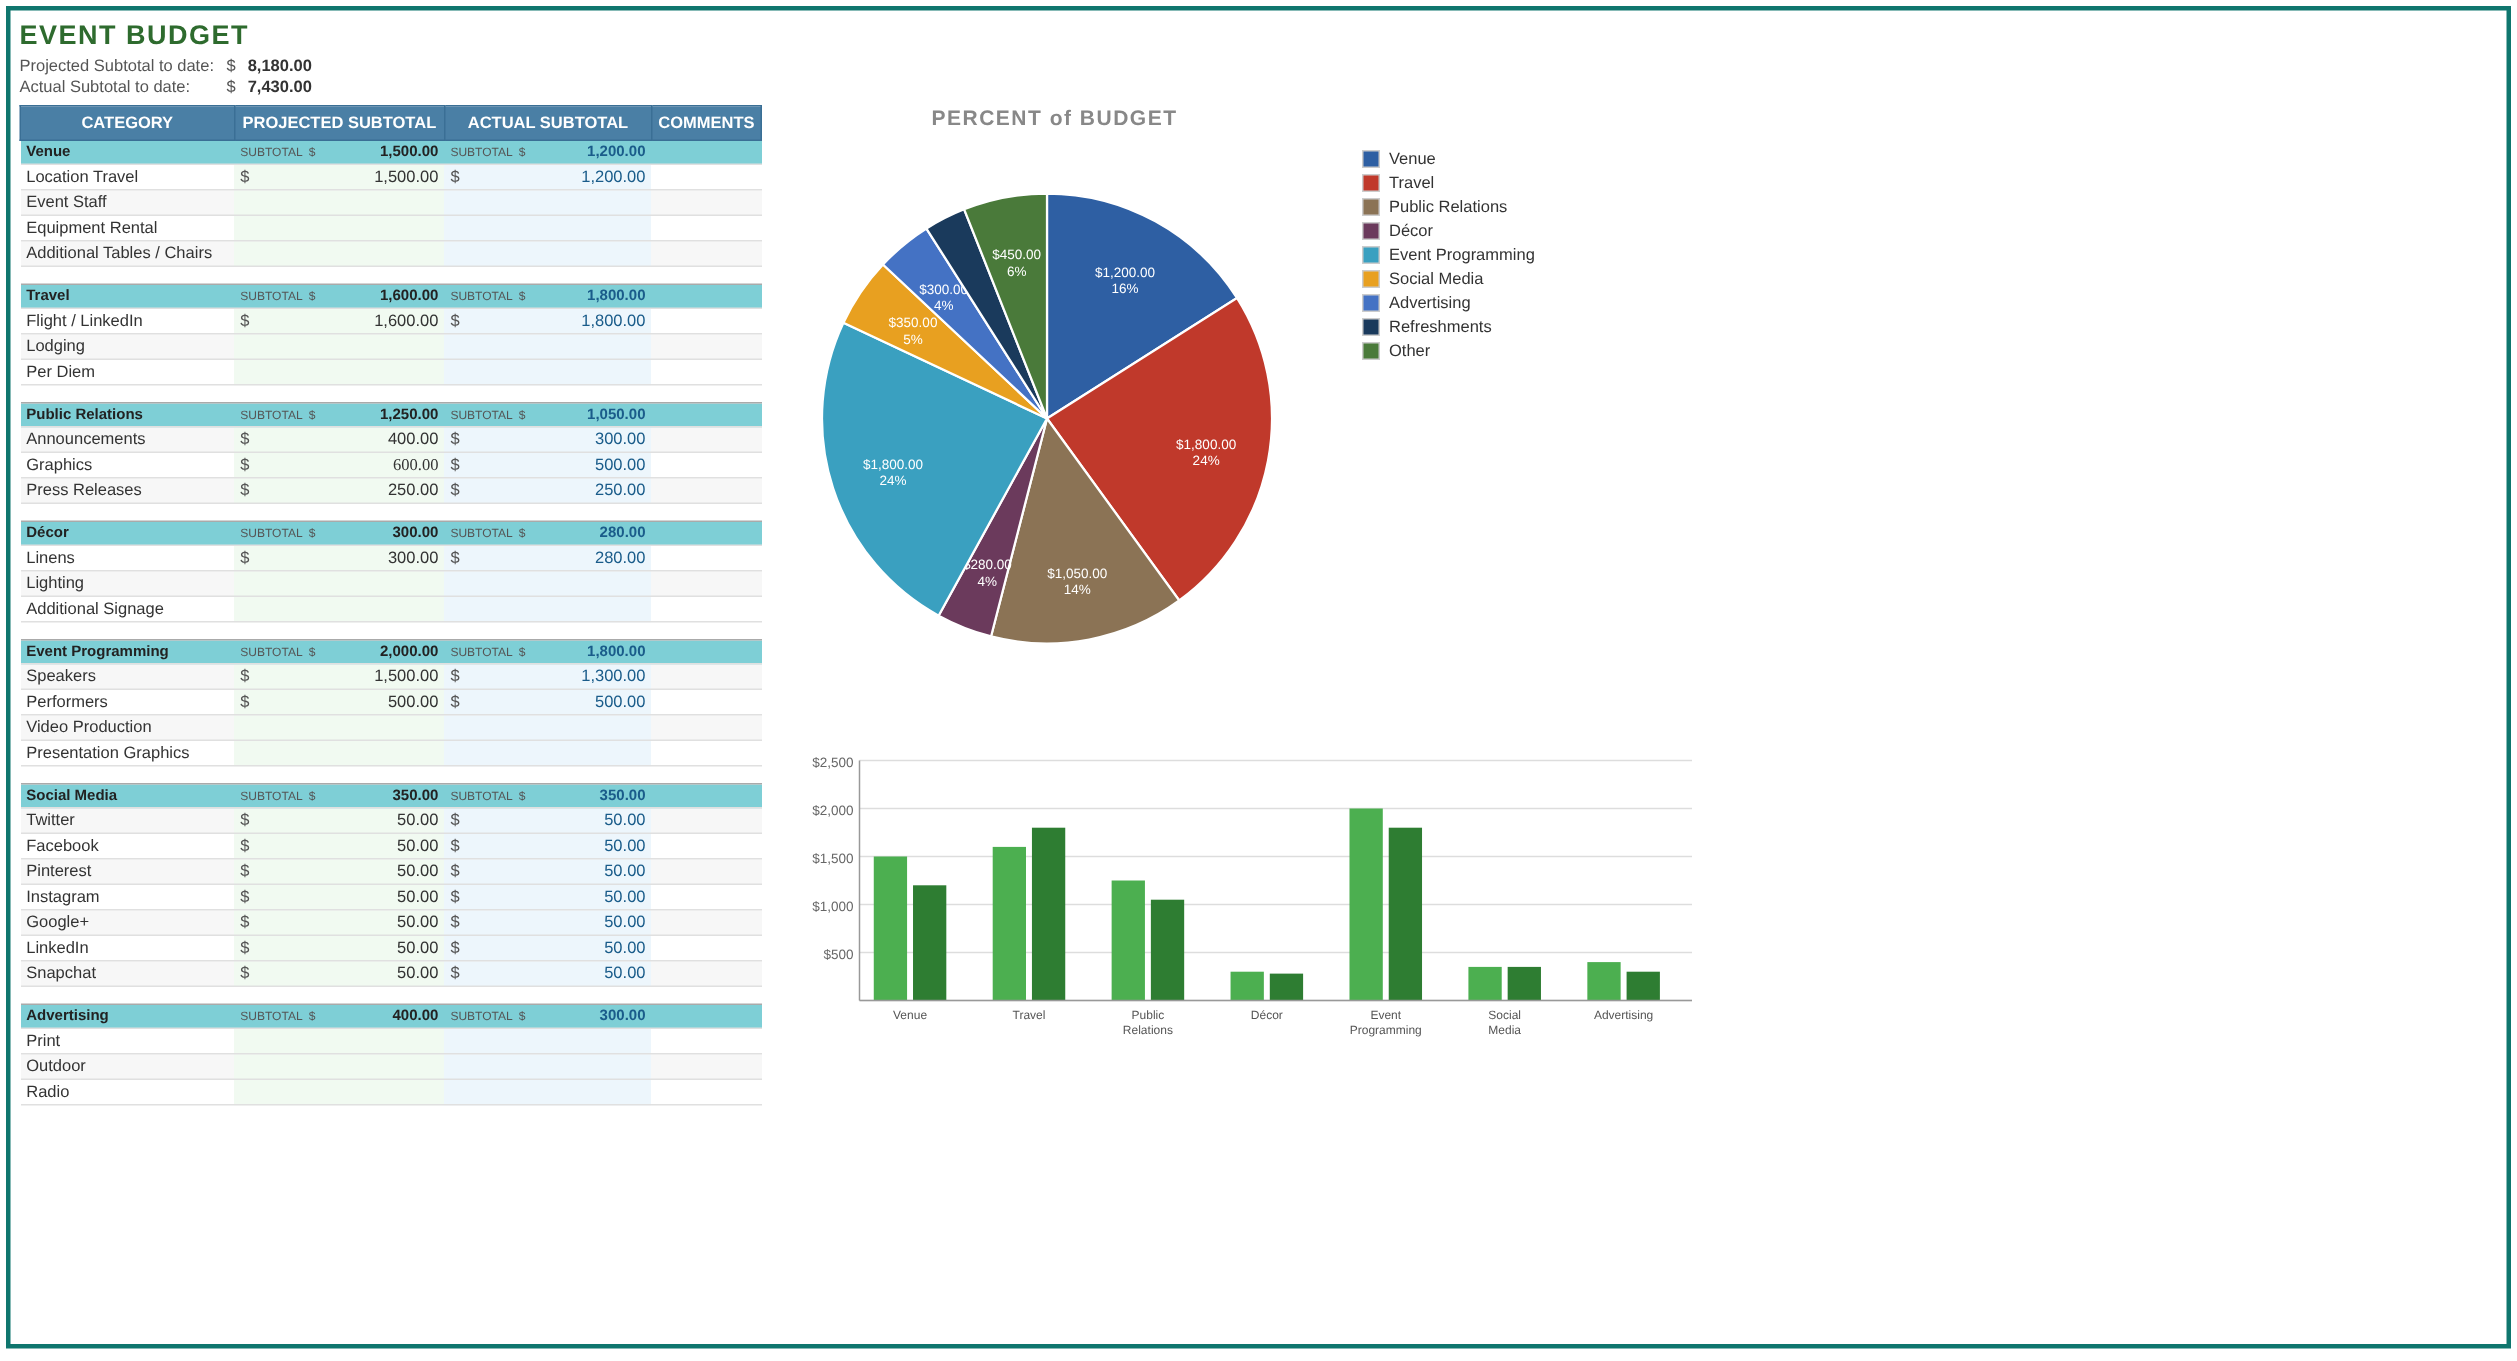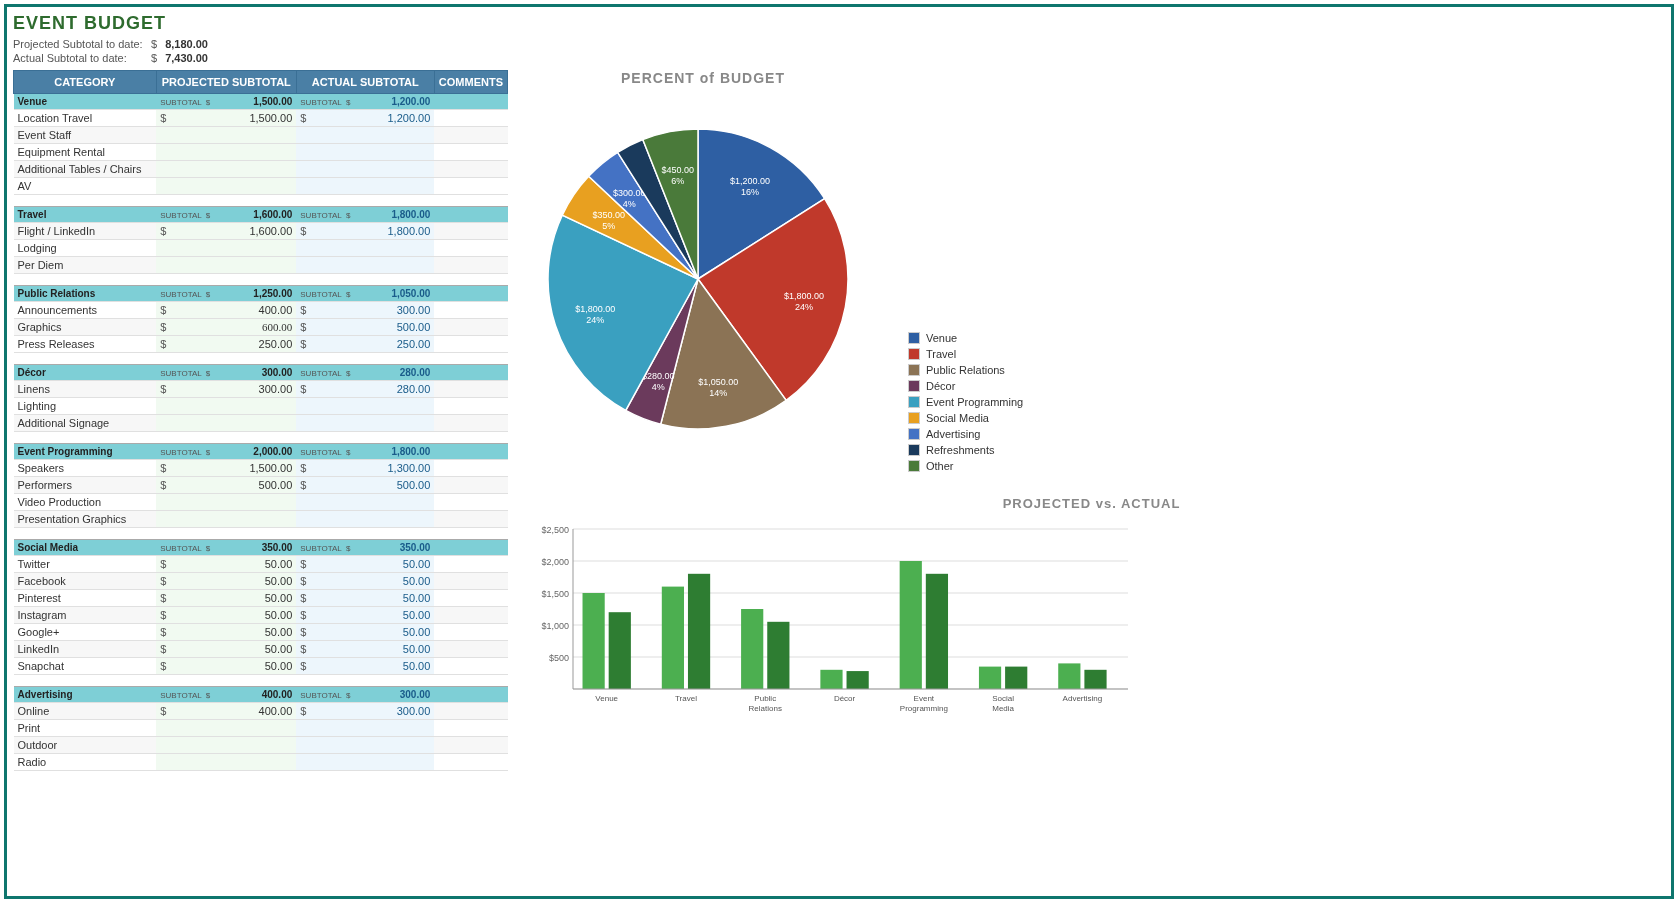--- a/index.html
+++ b/index.html
@@ -86,21 +86,21 @@
       height: 12px;
       border-bottom: none;
     }
     
     .charts-area {
       display: flex;
       flex-direction: column;
     }
     .pie-section {
       display: flex;
-      align-items: flex-end;
+      align-items: flex-start;
       gap: 20px;
     }
     .pie-title {
       font-size: 14px;
       font-weight: bold;
       color: #888;
       letter-spacing: 1px;
       margin-bottom: 8px;
       text-align: center;
     }
@@ -202,26 +202,20 @@
       <td class="col-proj" style="background:#f1faf1;"></td>
       <td class="col-actual" style="background:#edf6fc;"></td>
       <td class="comments-col-td"></td>
     </tr>
             <tr class="item-row">
       <td>Additional Tables / Chairs</td>
       <td class="col-proj" style="background:#f1faf1;"></td>
       <td class="col-actual" style="background:#edf6fc;"></td>
       <td class="comments-col-td"></td>
     </tr>
-            <tr class="item-row">
-      <td>AV</td>
-      <td class="col-proj" style="background:#f1faf1;"></td>
-      <td class="col-actual" style="background:#edf6fc;"></td>
-      <td class="comments-col-td"></td>
-    </tr>
             <tr class="empty-row">
               <td colspan="4"></td>
             </tr>
             <tr class="category-header-row teal-row">
     <td><strong>Travel</strong></td>
     <td class="col-proj" style="background:#c8e6c9;">
       <span style="font-size:8px;font-weight:normal;color:#555;">SUBTOTAL &nbsp;$&nbsp;</span>
       <span style="font-weight:bold;float:right;">1,600.00</span>
     </td>
     <td class="col-actual" style="background:#b3d9f0;">
@@ -418,26 +412,20 @@
     <td class="col-proj" style="background:#c8e6c9;">
       <span style="font-size:8px;font-weight:normal;color:#555;">SUBTOTAL &nbsp;$&nbsp;</span>
       <span style="font-weight:bold;float:right;">400.00</span>
     </td>
     <td class="col-actual" style="background:#b3d9f0;">
       <span style="font-size:8px;font-weight:normal;color:#555;">SUBTOTAL &nbsp;$&nbsp;</span>
       <span style="font-weight:bold;float:right;color:#1a5c8a;">300.00</span>
     </td>
     <td class="comments-col-td"></td>
   </tr>
-            <tr class="item-row">
-      <td>Online</td>
-      <td class="col-proj" style="background:#f1faf1;"><span style="color:#555;">$</span>&nbsp;<span style="float:right;">400.00</span></td>
-      <td class="col-actual" style="background:#edf6fc;"><span style="color:#555;">$</span>&nbsp;<span style="float:right;color:#1a5c8a;">300.00</span></td>
-      <td class="comments-col-td"></td>
-    </tr>
             <tr class="item-row">
       <td>Print</td>
       <td class="col-proj" style="background:#f1faf1;"></td>
       <td class="col-actual" style="background:#edf6fc;"></td>
       <td class="comments-col-td"></td>
     </tr>
             <tr class="item-row">
       <td>Outdoor</td>
       <td class="col-proj" style="background:#f1faf1;"></td>
       <td class="col-actual" style="background:#edf6fc;"></td>
@@ -524,21 +512,20 @@
       <span>Refreshments</span>
     </div>
               <div class="legend-item">
       <span class="legend-swatch" style="background:#4a7a3a;"></span>
       <span>Other</span>
     </div>
             </div>
         </div>
 
         <div class="bar-section">
-          <div class="bar-title">PROJECTED vs. ACTUAL</div>
           <svg id="bar-svg" width="620" height="220">
               <line x1="55" x2="610" y1="170" y2="170" stroke="#ddd" stroke-width="1"></line>
               <line x1="55" x2="610" y1="138" y2="138" stroke="#ddd" stroke-width="1"></line>
               <text x="51" y="142" text-anchor="end" font-size="9" fill="#666">$500</text>
               <line x1="55" x2="610" y1="106" y2="106" stroke="#ddd" stroke-width="1"></line>
               <text x="51" y="110" text-anchor="end" font-size="9" fill="#666">$1,000</text>
               <line x1="55" x2="610" y1="74" y2="74" stroke="#ddd" stroke-width="1"></line>
               <text x="51" y="78" text-anchor="end" font-size="9" fill="#666">$1,500</text>
               <line x1="55" x2="610" y1="42" y2="42" stroke="#ddd" stroke-width="1"></line>
               <text x="51" y="46" text-anchor="end" font-size="9" fill="#666">$2,000</text>

